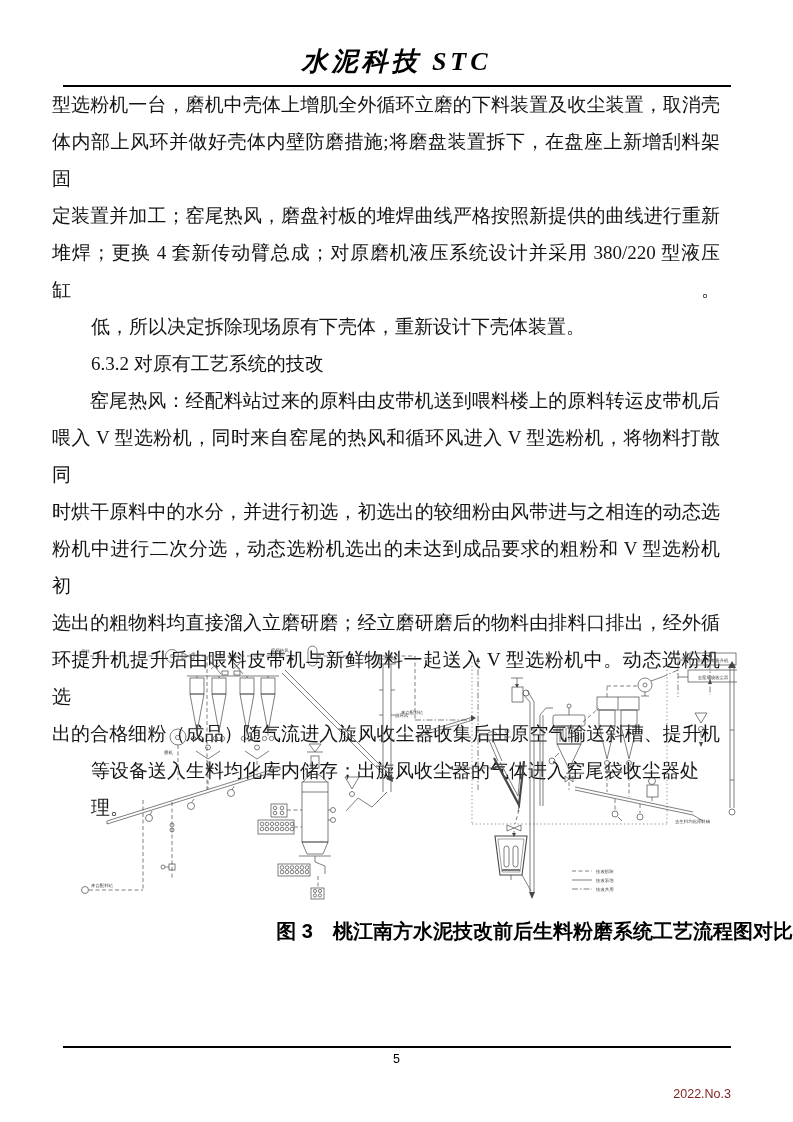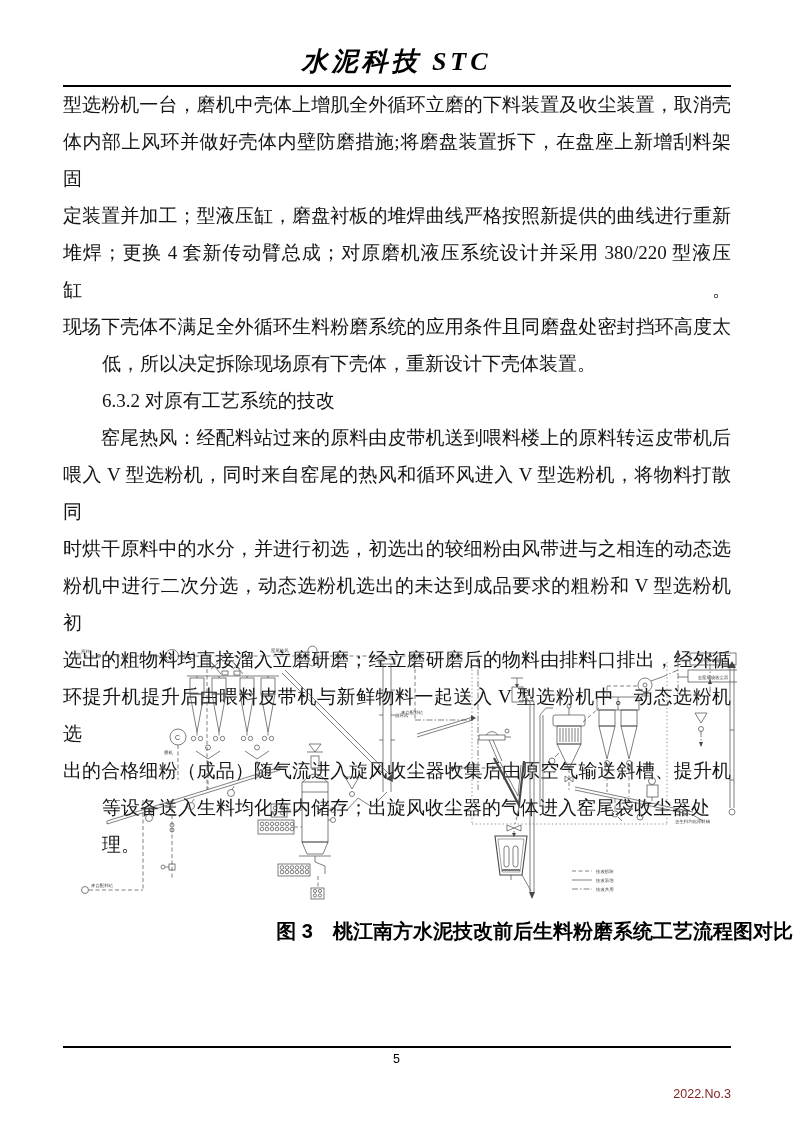--- a/index.html
+++ b/index.html
@@ -1,21 +1,21 @@
 <!DOCTYPE html>
 <html><head>
 <meta charset="utf-8">
 <style>
   html,body{margin:0;padding:0;background:#e8e8e8;}
   .page{position:relative;width:793px;height:1122px;background:#ffffff;margin:0 auto;
         font-family:"Liberation Serif","DejaVu Serif",serif;color:#111;overflow:hidden;}
   .journal-header{position:absolute;top:44px;left:0;width:100%;text-align:center;
         font-size:26px;font-style:italic;font-weight:bold;letter-spacing:4px;color:#000;}
   .header-rule{position:absolute;left:63px;top:85px;width:668px;height:2px;background:#000;}
-  .body-text{position:absolute;left:63px;top:86px;width:668px;font-size:19px;line-height:37px;color:#141414;}
+  .body-text{position:absolute;left:52px;top:86px;width:668px;font-size:19px;line-height:37px;color:#141414;}
   .jline{text-align:justify;text-align-last:justify;}
   .lline{text-align:left;margin-left:39px;}
   .indent{text-indent:2em;}
   .figure-wrap{position:absolute;left:75px;top:640px;width:662px;height:268px;}
   .caption{position:absolute;left:0;top:918px;width:100%;text-align:right;
         font-family:"Liberation Sans","DejaVu Sans",sans-serif;font-weight:bold;font-size:20px;color:#000000;}
   .footer-rule{position:absolute;left:63px;top:1046px;width:668px;height:2px;background:#000;}
   .footer-page{position:absolute;top:1052px;left:0;width:100%;text-align:center;
         font-family:"Liberation Sans",sans-serif;font-size:12.5px;color:#000;}
   .footer-issue{position:absolute;top:1087px;right:62px;
@@ -35,23 +35,22 @@
 <body>
 
 <div class="page">
 
   <div class="journal-header">水泥科技 STC</div>
   <div class="header-rule"></div>
 
   <div class="body-text">
     <div class="jline">型选粉机一台，磨机中壳体上增肌全外循环立磨的下料装置及收尘装置，取消壳</div>
     <div class="jline">体内部上风环并做好壳体内壁防磨措施;将磨盘装置拆下，在盘座上新增刮料架固</div>
-    <div class="jline">定装置并加工；型液压缸，磨盘衬板的堆焊曲线严格按照新提供的曲线进行重新</div>
+    <div class="jline">定装置并加工；窑尾热风，磨盘衬板的堆焊曲线严格按照新提供的曲线进行重新</div>
     <div class="jline">堆焊；更换 4 套新传动臂总成；对原磨机液压系统设计并采用 380/220 型液压缸。</div>
-    <div class="jline">现场下壳体不满足全外循环生料粉磨系统的应用条件且同磨盘处密封挡环高度太</div>
     <div class="lline">低，所以决定拆除现场原有下壳体，重新设计下壳体装置。</div>
     <div class="lline">6.3.2 对原有工艺系统的技改</div>
     <div class="jline indent">窑尾热风：经配料站过来的原料由皮带机送到喂料楼上的原料转运皮带机后</div>
     <div class="jline">喂入 V 型选粉机，同时来自窑尾的热风和循环风进入 V 型选粉机，将物料打散同</div>
     <div class="jline">时烘干原料中的水分，并进行初选，初选出的较细粉由风带进与之相连的动态选</div>
     <div class="jline">粉机中进行二次分选，动态选粉机选出的未达到成品要求的粗粉和 V 型选粉机初</div>
     <div class="jline">选出的粗物料均直接溜入立磨研磨；经立磨研磨后的物料由排料口排出，经外循</div>
     <div class="jline">环提升机提升后由喂料皮带机与新鲜物料一起送入 V 型选粉机中。动态选粉机选</div>
     <div class="jline">出的合格细粉（成品）随气流进入旋风收尘器收集后由原空气输送斜槽、提升机</div>
     <div class="lline">等设备送入生料均化库内储存；出旋风收尘器的气体进入窑尾袋收尘器处理。</div>

